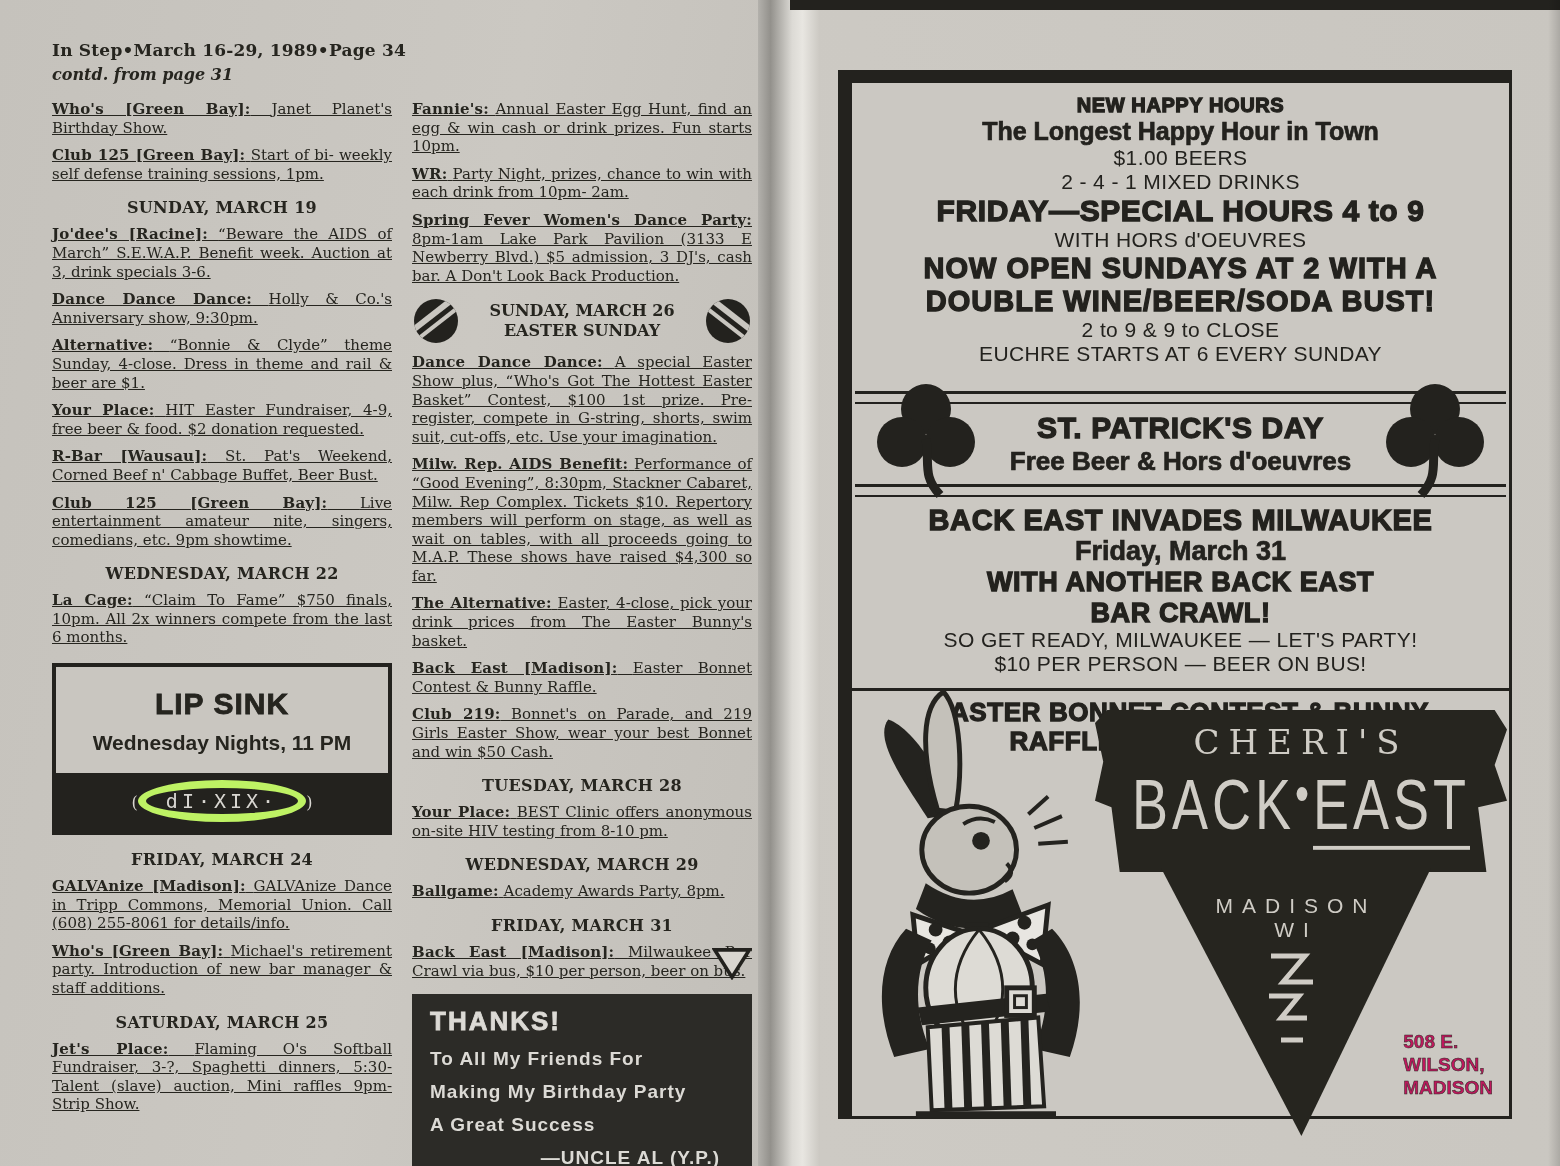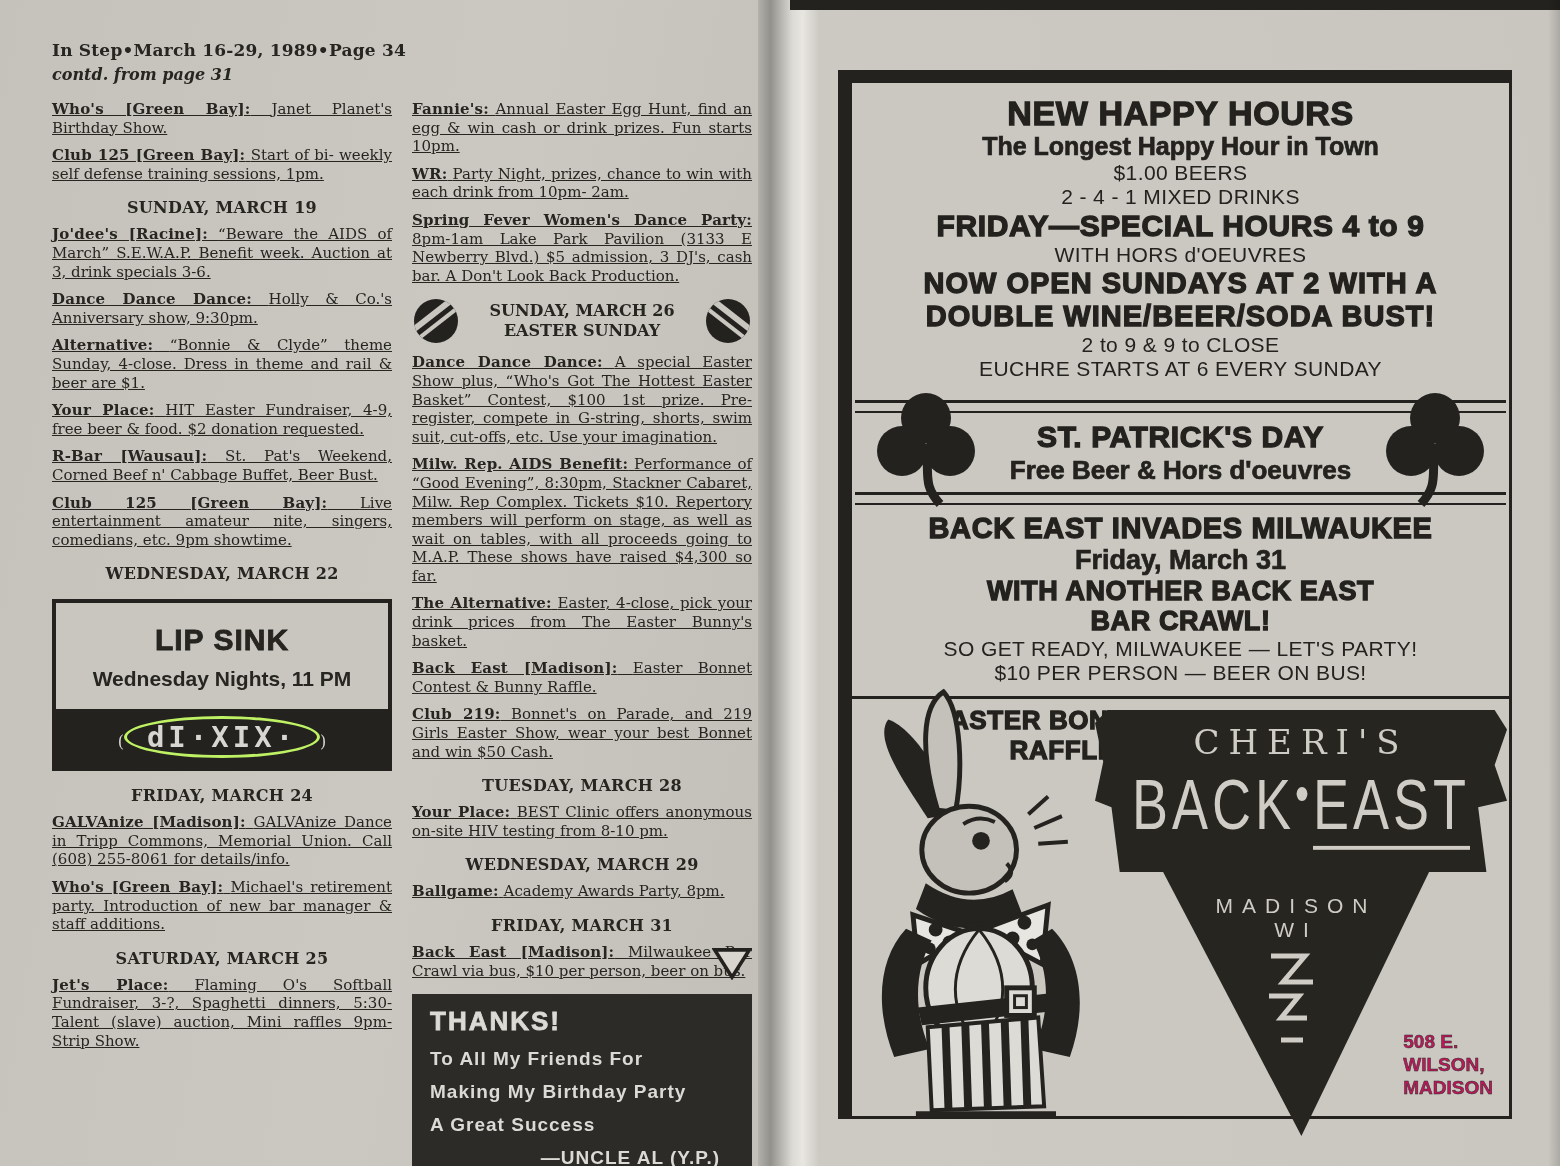--- a/index.html
+++ b/index.html
@@ -16,22 +16,22 @@
   .contd{font-weight:bold;font-style:italic;font-size:16px;margin:5px 0 16px;}
   .entry{font-size:15px;line-height:1.24;text-align:justify;margin:0 0 9px;text-decoration:underline;}
   .entry b{letter-spacing:0.2px;}
   .day-head{font-size:16px;font-weight:bold;text-align:center;margin:15px 0 8px;letter-spacing:0.3px;}
   
   .lipsink{border:4px solid #23221e;margin:16px 0 12px;text-align:center;background:#c9c6c0;}
   .ls-title{font-family:"Liberation Sans",sans-serif;font-weight:bold;font-size:30px;
             letter-spacing:1px;margin-top:20px;-webkit-text-stroke:0.8px #23221e;}
   .ls-sub{font-family:"Liberation Sans",sans-serif;font-weight:bold;font-size:21px;margin:10px 0 18px;}
   .ls-bar{background:#23221e;color:#d8d6d1;padding:7px 0 9px;}
-  .ls-logo{display:inline-block;border:3px solid #bef264;border-radius:50%;
-           font-family:"DejaVu Sans Mono",monospace;font-weight:bold;font-size:29px;
+  .ls-logo{display:inline-block;border:8px solid #bef264;border-radius:50%;
+           font-family:"DejaVu Sans Mono",monospace;font-weight:normal;font-size:20px;
            letter-spacing:4px;padding:1px 20px;}
   
   .thanks{background:#2c2b27;color:#dcdad5;padding:12px 18px 18px;margin-top:14px;
           font-family:"Liberation Sans",sans-serif;}
   .t-title{font-weight:bold;font-size:26px;letter-spacing:2px;-webkit-text-stroke:0.8px #dcdad5;}
   .t-line{font-weight:bold;font-size:19px;letter-spacing:1px;margin-top:11px;}
   .t-sig{text-align:right;padding-right:14px;}
   .bus-entry{position:relative;}
   .bus-tri{position:absolute;right:0;bottom:-4px;}
   
@@ -44,25 +44,25 @@
   .right-edge{position:absolute;right:0;top:0;width:12px;height:100%;
               background:linear-gradient(90deg,rgba(0,0,0,0) 0%,rgba(0,0,0,0.15) 100%);}
   .ad{position:absolute;left:18px;top:70px;width:657px;height:1033px;
       border-left:14px solid #23221e;border-top:13px solid #23221e;
       border-right:3px solid #23221e;border-bottom:3px solid #23221e;
       background:#cbc8c2;text-align:center;font-family:"Liberation Sans",sans-serif;color:#23221e;}
   .ad-line{line-height:1.06;margin:2px 0;}
   .fat{font-weight:bold;-webkit-text-stroke:1.3px #23221e;letter-spacing:0.6px;}
   .round{font-weight:bold;-webkit-text-stroke:0.7px #23221e;}
   .plain{font-weight:400;letter-spacing:0.4px;}
-  .hh-title{font-size:34px;} .hh-hours{font-size:22px;} .hh-tag{font-size:25px;}
+  .hh-title{font-size:20px;} .hh-hours{font-size:22px;} .hh-tag{font-size:25px;}
   .hh-beers,.hh-mixed,.hh-hors,.hh-close,.hh-euchre{font-size:21px;}
   .hh-friday{font-size:30px;} .hh-sun1,.hh-sun2{font-size:29px;letter-spacing:1px;}
   .pad-top{padding-top:10px;}
-  .stpat{position:relative;margin-top:20px;border-radius:11px;}
+  .stpat{position:relative;margin-top:26px;border-radius:11px;}
   .dbl{height:8px;border-top:3px solid #23221e;border-bottom:2px solid #23221e;margin:0 3px;}
   .stpat-title{font-size:30px;margin-top:8px;}
   .stpat-sub{font-size:26px;margin:4px 0 8px;}
   .sham{position:absolute;top:-12px;}
   .sham-l{left:24px;} .sham-r{right:24px;transform:scaleX(-1);}
   .crawl{margin-top:8px;}
   .cr-title{font-size:29px;} .cr-date{font-size:27px;} .cr-l2,.cr-l3{font-size:27px;}
   .cr-l4,.cr-l5{font-size:21px;}
   .divider{height:3px;background:#23221e;margin-top:12px;}
   .bonnet{margin-top:8px;}
@@ -105,20 +105,21 @@
           <p class="entry"><b>Who's [Green Bay]:</b> <span>Janet Planet's Birthday Show.</span></p>
           <p class="entry"><b>Club 125 [Green Bay]:</b> <span>Start of bi- weekly self defense training sessions, 1pm.</span></p>
           <h3 class="day-head">SUNDAY, MARCH 19</h3>
           <p class="entry"><b>Jo'dee's [Racine]:</b> <span>“Beware the AIDS of March” S.E.W.A.P. Benefit week. Auction at 3, drink specials 3-6.</span></p>
           <p class="entry"><b>Dance Dance Dance:</b> <span>Holly &amp; Co.'s Anniversary show, 9:30pm.</span></p>
           <p class="entry"><b>Alternative:</b> <span>“Bonnie &amp; Clyde” theme Sunday, 4-close. Dress in theme and rail &amp; beer are $1.</span></p>
           <p class="entry"><b>Your Place:</b> <span>HIT Easter Fundraiser, 4-9, free beer &amp; food. $2 donation requested.</span></p>
           <p class="entry"><b>R-Bar [Wausau]:</b> <span>St. Pat's Weekend, Corned Beef n' Cabbage Buffet, Beer Bust.</span></p>
           <p class="entry"><b>Club 125 [Green Bay]:</b> <span>Live entertainment amateur nite, singers, comedians, etc. 9pm showtime.</span></p>
           <h3 class="day-head">WEDNESDAY, MARCH 22</h3>
+          <p class="entry"><b>La Cage:</b> <span>“Claim To Fame” $750 finals, 10pm. All 2x winners compete from the last 6 months.</span></p>
 
           <div class="lipsink">
             <div class="ls-title">LIP SINK</div>
             <div class="ls-sub">Wednesday Nights, 11 PM</div>
             <div class="ls-bar">(<span class="ls-logo">dI·XIX·</span>)</div>
           </div>
 
           <h3 class="day-head">FRIDAY, MARCH 24</h3>
           <p class="entry"><b>GALVAnize [Madison]:</b> <span>GALVAnize Dance in Tripp Commons, Memorial Union. Call (608) 255-8061 for details/info.</span></p>
           <p class="entry"><b>Who's [Green Bay]:</b> <span>Michael's retirement party. Introduction of new bar manager &amp; staff additions.</span></p>

